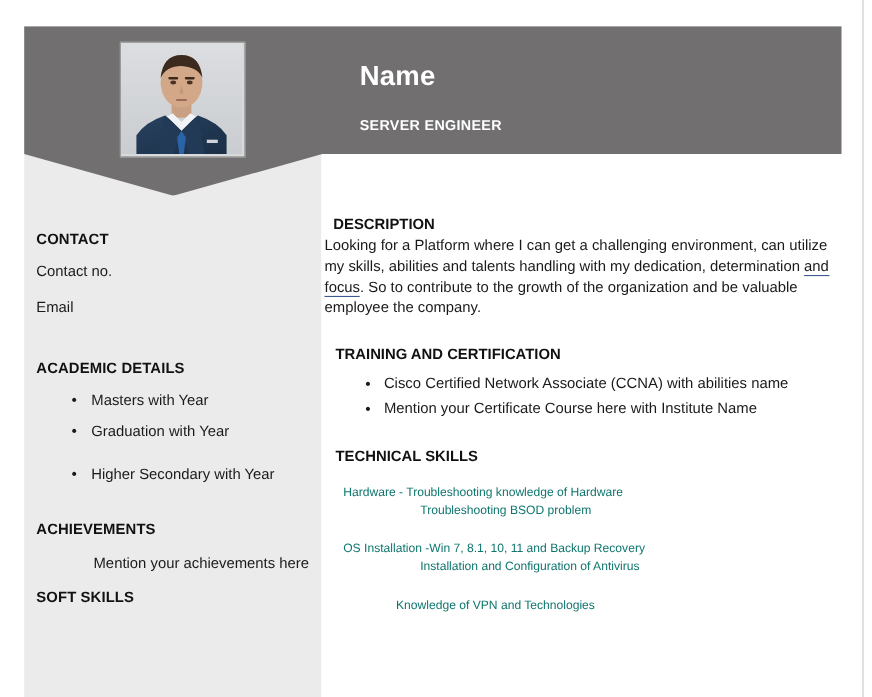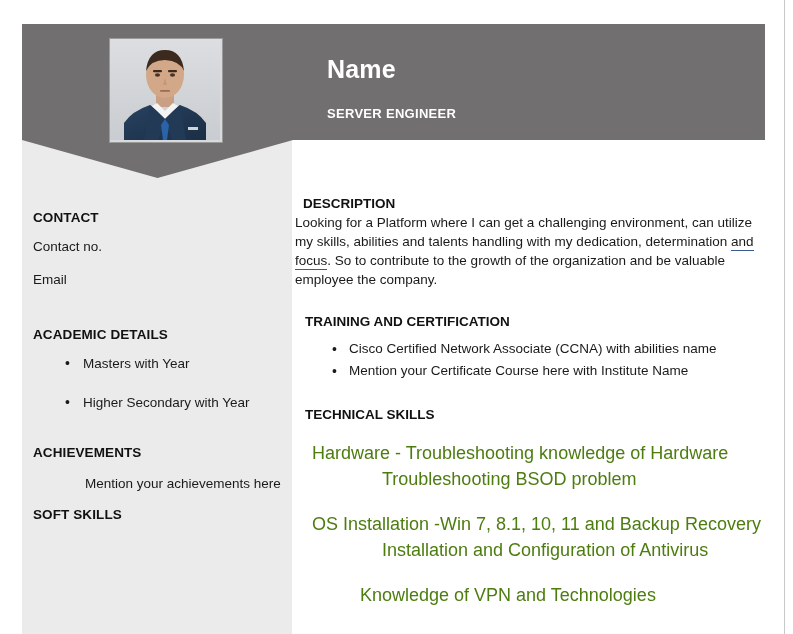--- a/index.html
+++ b/index.html
@@ -197,23 +197,23 @@
   ul.main-bullets li::before {
     content: "\2022";
     position: absolute;
     left: 38px;
     top: 0;
     font-size: 14px;
     color: #1a1a1a;
   }
 
   .skill-block {
-    font-size: 18px;
+    font-size: 11px;
     line-height: 1.42;
-    color: #4d7c0f;
+    color: #0f766e;
     margin: 0 0 20px 0;
     padding-left: 18px;
     width: 450px;
   }
   .skill-sub {
     display: block;
     padding-left: 70px;
   }
   .skill-sub.narrow { padding-left: 48px; }
 
@@ -234,20 +234,21 @@
 
       <div class="side-line">Contact no.</div>
       <div class="side-line">Email</div>
 
       <div class="side-gap"></div>
 
       <div class="side-heading">ACADEMIC DETAILS</div>
 
       <ul class="side-bullets">
         <li>Masters with Year</li>
+        <li>Graduation with Year</li>
         <li class="spaced">Higher Secondary with Year</li>
       </ul>
 
       <div class="side-gap"></div>
 
       <div class="side-heading">ACHIEVEMENTS</div>
 
       <div class="achieve-text">Mention your achievements here</div>
 
       <div class="side-gap-sm"></div>

